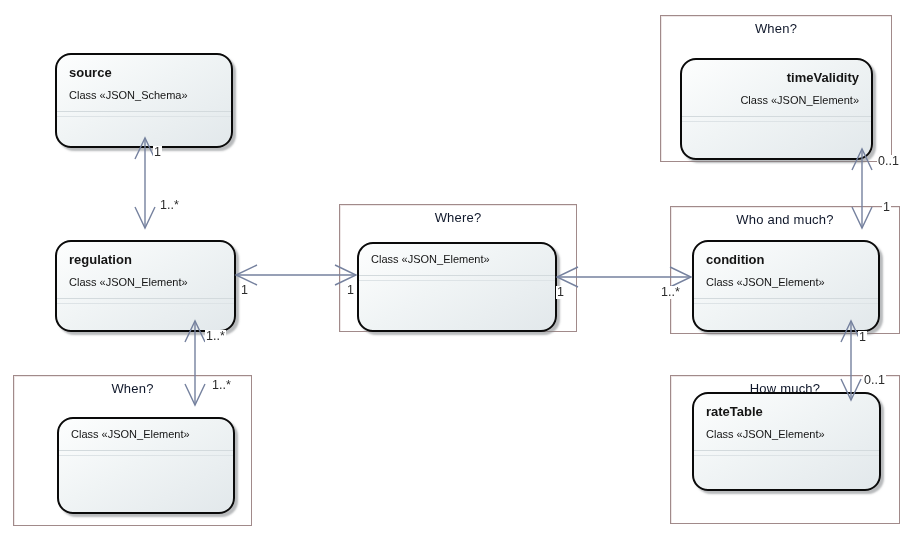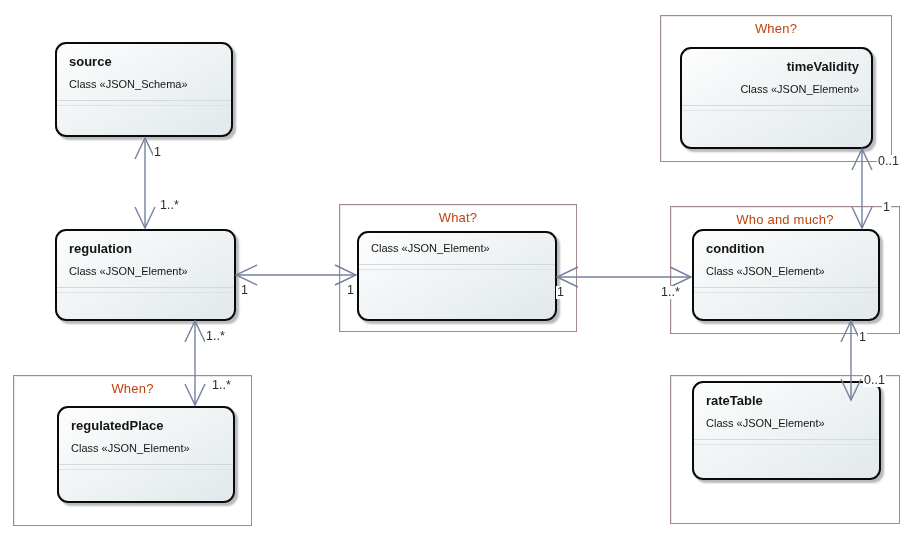--- a/index.html
+++ b/index.html
@@ -6,29 +6,30 @@
   .canvas {
     position:relative; width:915px; height:544px; background:#ffffff;
     font-family:"Liberation Sans","DejaVu Sans",sans-serif; overflow:hidden;
   }
   
   .frame {
     position:absolute; border:1px solid #a18a8a; background:transparent;
     box-shadow: inset 1px 1px 0 rgba(205,185,185,.35);
   }
   .frame-title {
-    text-align:center; color:#c2410c; font-size:13px; padding-top:5px;
+    text-align:center; color:#0f172a; font-size:13px; padding-top:5px;
     letter-spacing:.2px;
   }
   
   .uml-class {
-    position:absolute; border:2px solid #0a0a0a; border-radius:11px;
+    position:absolute; border:2px solid #0a0a0a; border-radius:16px;
     background:linear-gradient(150deg,#fdfefe 0%,#f0f4f5 45%,#e2e8eb 100%);
     box-shadow:3px 3px 2px rgba(125,130,133,.55);
     z-index:2;
+    margin-top:11px;
   }
   .cls-name  { margin:10px 12px 0; font-size:13px; font-weight:bold; color:#141414; }
   .cls-stereo{ margin:9px 12px 10px; font-size:11px; color:#141414; }
   .cls-sep   { height:1px; background:#d3dadd; }
   .cls-sep.second { margin-top:4px; background:#dde3e6; }
   
   svg.arrows { position:absolute; left:0; top:0; z-index:3; pointer-events:none; }
   svg.arrows * { pointer-events:auto; }
   
   .mult {
@@ -39,21 +40,21 @@
 </head>
 <body>
 
 <div class="canvas">
 
   <div class="frame" style="left:660px; top:15px; width:230px; height:145px;">
     <div class="frame-title">When?</div>
   </div>
 
   <div class="frame" style="left:339px; top:204px; width:236px; height:126px;">
-    <div class="frame-title">What?</div>
+    <div class="frame-title">Where?</div>
   </div>
 
   <div class="frame" style="left:670px; top:206px; width:228px; height:126px;">
     <div class="frame-title">Who and much?</div>
   </div>
 
   <div class="frame" style="left:13px; top:375px; width:237px; height:149px;">
     <div class="frame-title">When?</div>
   </div>
 
@@ -89,21 +90,20 @@
   </div>
 
   <div class="uml-class" style="left:680px; top:47px; width:189px; height:98px;text-align:right;">
     <div class="cls-name">timeValidity</div>
     <div class="cls-stereo">Class «JSON_Element»</div>
     <div class="cls-sep"></div>
     <div class="cls-sep second"></div>
   </div>
 
   <div class="uml-class" style="left:57px; top:406px; width:174px; height:93px;">
-    <div class="cls-name">regulatedPlace</div>
     <div class="cls-stereo">Class «JSON_Element»</div>
     <div class="cls-sep"></div>
     <div class="cls-sep second"></div>
   </div>
 
   <div class="uml-class" style="left:692px; top:381px; width:185px; height:95px;">
     <div class="cls-name">rateTable</div>
     <div class="cls-stereo">Class «JSON_Element»</div>
     <div class="cls-sep"></div>
     <div class="cls-sep second"></div>

